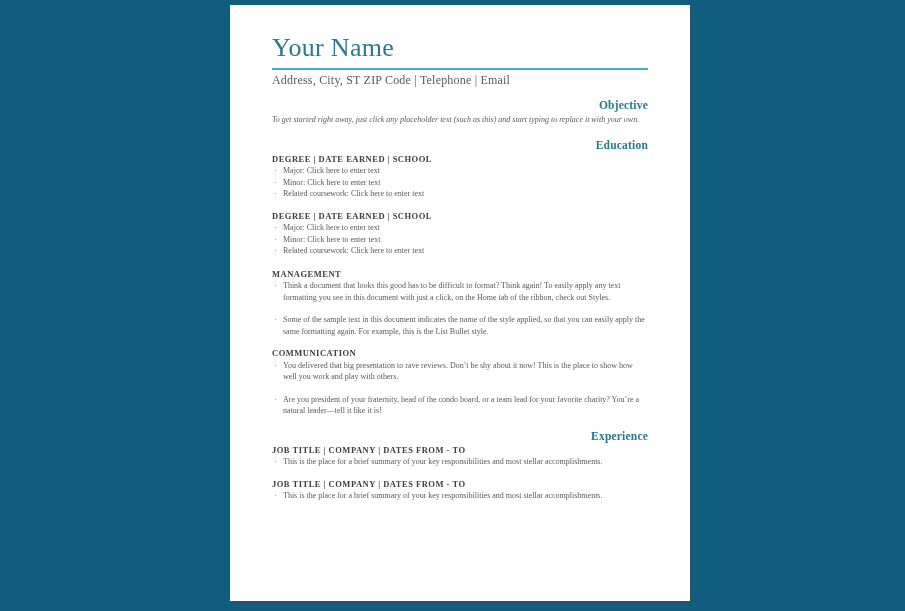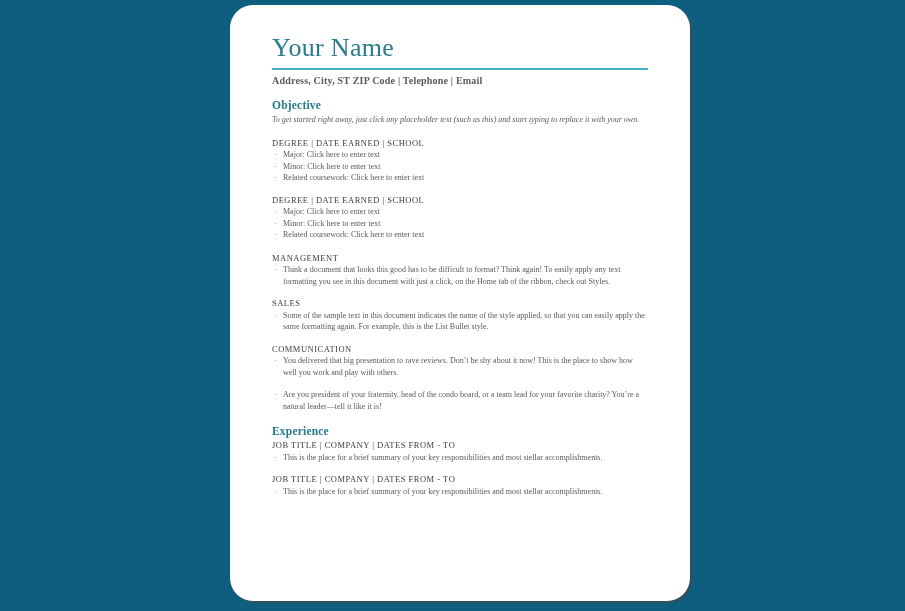--- a/index.html
+++ b/index.html
@@ -11,55 +11,54 @@
     font-family: "Liberation Serif", "DejaVu Serif", serif;
   }
   .paper {
     position: absolute;
     left: 230px; top: 5px;
     width: 460px; height: 596px;
     background: #ffffff;
     box-sizing: border-box;
     padding: 29px 42px 0 42px;
     box-shadow: 2px 2px 0 rgba(82,70,54,0.55);
-    border-radius: 23px;
   }
   .name {
     font-size: 26px;
     line-height: 28px;
     color: #2a7b8e;
     letter-spacing: 0.3px;
   }
   .name-rule {
     height: 2px;
     background: #45aec9;
     margin-top: 6px;
   }
   .contact {
     margin-top: 5px;
-    font-size: 10px;
+    font-size: 12px;
     line-height: 11px;
     color: #595959;
     letter-spacing: 0.2px;
-    font-weight: bold;
   }
   .section { margin-top: 12px; }
   .section-title {
     font-size: 11.5px;
     line-height: 14px;
     font-weight: bold;
     color: #23798d;
     letter-spacing: 0.2px;
+    text-align: right;
   }
   .entry { margin-top: 11px; }
   .entry.first { margin-top: 2px; }
   .entry-heading {
     font-size: 8.5px;
     line-height: 11.5px;
-    font-weight: normal;
+    font-weight: bold;
     color: #3d3d3d;
     letter-spacing: 0.5px;
   }
   .para {
     margin-top: 2px;
     font-size: 8px;
     line-height: 11.5px;
     color: #595959;
     font-style: italic;
   }
@@ -86,20 +85,21 @@
   <div class="name">Your Name</div>
   <div class="name-rule"></div>
   <div class="contact">Address, City, ST ZIP Code | Telephone | Email</div>
 
   <div class="section">
     <div class="section-title">Objective</div>
     <div class="para">To get started right away, just click any placeholder text (such as this) and start typing to replace it with your own.</div>
   </div>
 
   <div class="section">
+    <div class="section-title">Education</div>
 
     <div class="entry first">
       <div class="entry-heading">DEGREE | DATE EARNED | SCHOOL</div>
       <div class="bullet">
         <span class="marker">·</span>
         <span class="btext">Major: Click here to enter text</span>
       </div>
       <div class="bullet">
         <span class="marker">·</span>
         <span class="btext">Minor: Click here to enter text</span>
@@ -131,21 +131,20 @@
 
     <div class="entry first">
       <div class="entry-heading">MANAGEMENT</div>
       <div class="bullet">
         <span class="marker">·</span>
         <span class="btext">Think a document that looks this good has to be difficult to format? Think again! To easily apply any text formatting you see in this document with just a click, on the Home tab of the ribbon, check out Styles.</span>
       </div>
     </div>
 
     <div class="entry">
-      <div class="entry-heading">SALES</div>
       <div class="bullet">
         <span class="marker">·</span>
         <span class="btext">Some of the sample text in this document indicates the name of the style applied, so that you can easily apply the same formatting again. For example, this is the List Bullet style.</span>
       </div>
     </div>
 
     <div class="entry">
       <div class="entry-heading">COMMUNICATION</div>
       <div class="bullet">
         <span class="marker">·</span>

